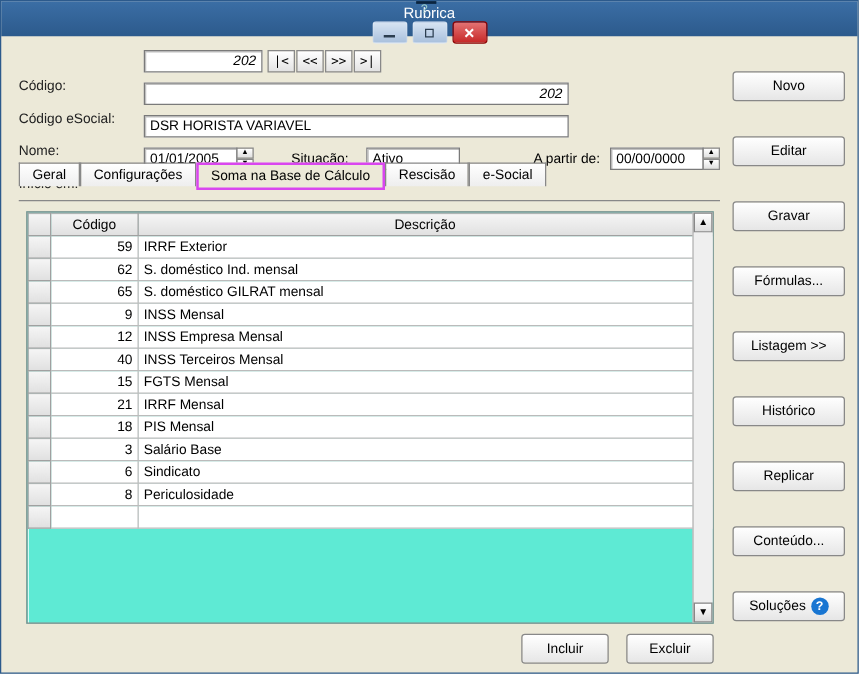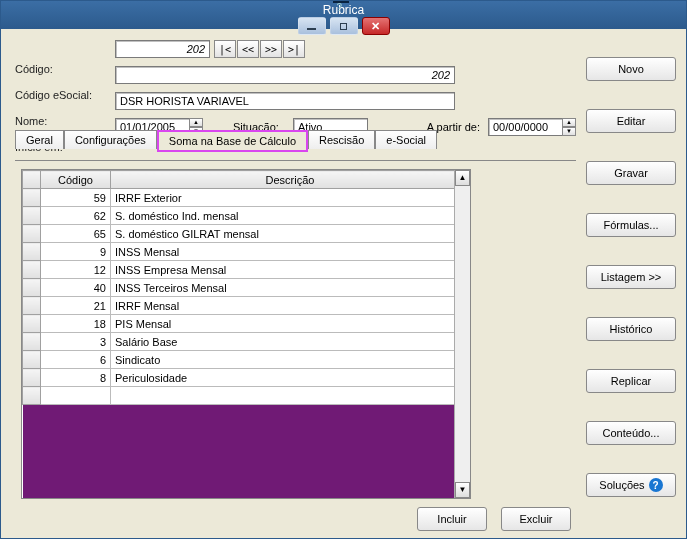--- a/index.html
+++ b/index.html
@@ -38,21 +38,21 @@
   .rightbtns { position:absolute; right:10px; top:28px; width:90px; display:flex; flex-direction:column; gap:28px; }
   .btn { height:24px; border:1px solid #888; background:linear-gradient(#fff,#e6e6e6); border-radius:3px; display:flex; align-items:center; justify-content:center; color:#000;}
   .helpicon{ width:14px;height:14px;border-radius:50%;background:#1976d2;color:#fff;display:inline-flex;align-items:center;justify-content:center;margin-left:4px;font-weight:bold;font-size:10px;}
 
   .tabs { position:absolute; left:14px; top:100px; display:flex; align-items:flex-start; }
   .tab { padding:3px 10px; border:1px solid #888; border-bottom:none; background:linear-gradient(#fff,#eee); margin-right:0px; position:relative; top:1px; }
   .tab.active { background:#ece9d8; z-index:2; }
   .tab.highlighted { border:2px solid #d946ef; padding:3px 10px; }
   .tabstrip-line{ position:absolute; left:14px; right:110px; top:131px; border-top:1px solid #888; }
 
-  .grid-wrap { position:absolute; left:20px; top:140px; width:450px; height:330px; background:#701a75; border:1px solid #888; box-shadow: inset 1px 1px 0 #fff; padding:0;}
+  .grid-wrap { position:absolute; left:20px; top:140px; width:550px; height:330px; background:#5eead4; border:1px solid #888; box-shadow: inset 1px 1px 0 #fff; padding:0;}
   .grid { width:100%; border-collapse:collapse; }
   .grid th { background:linear-gradient(#f5f5f5,#e0e0e0); border:1px solid #a0a0a0; font-weight:normal; padding:2px 4px; text-align:center; height:18px;}
   .grid td { border:1px solid #bbb; background:#fff; padding:2px 4px; height:18px; }
   .grid td.code { text-align:right; width:70px; }
   .grid .rowhead { width:18px; background:linear-gradient(#f5f5f5,#e0e0e0); border:1px solid #a0a0a0;}
   .grid-scroll { position:absolute; right:0; top:0; bottom:0; width:16px; background:#e8e8e8; border-left:1px solid #aaa;}
   .grid-scroll .arr{height:16px;border:1px solid #888;background:linear-gradient(#fff,#ddd);font-size:8px;text-align:center;line-height:13px;}
   .grid-scroll .track{position:absolute;top:16px;bottom:16px;left:0;right:0;background:#efefef;}
 
   .bottombtns{ position:absolute; left:20px; top:478px; width:550px; display:flex; justify-content:flex-end; gap:14px;}
@@ -163,20 +163,25 @@
             </tr>
             <tr>
               <td class="rowhead"></td>
               <td class="code">12</td>
               <td>INSS Empresa Mensal</td>
             </tr>
             <tr>
               <td class="rowhead"></td>
               <td class="code">40</td>
               <td>INSS Terceiros Mensal</td>
+            </tr>
+            <tr>
+              <td class="rowhead"></td>
+              <td class="code">15</td>
+              <td>FGTS Mensal</td>
             </tr>
             <tr>
               <td class="rowhead"></td>
               <td class="code">21</td>
               <td>IRRF Mensal</td>
             </tr>
             <tr>
               <td class="rowhead"></td>
               <td class="code">18</td>
               <td>PIS Mensal</td>

